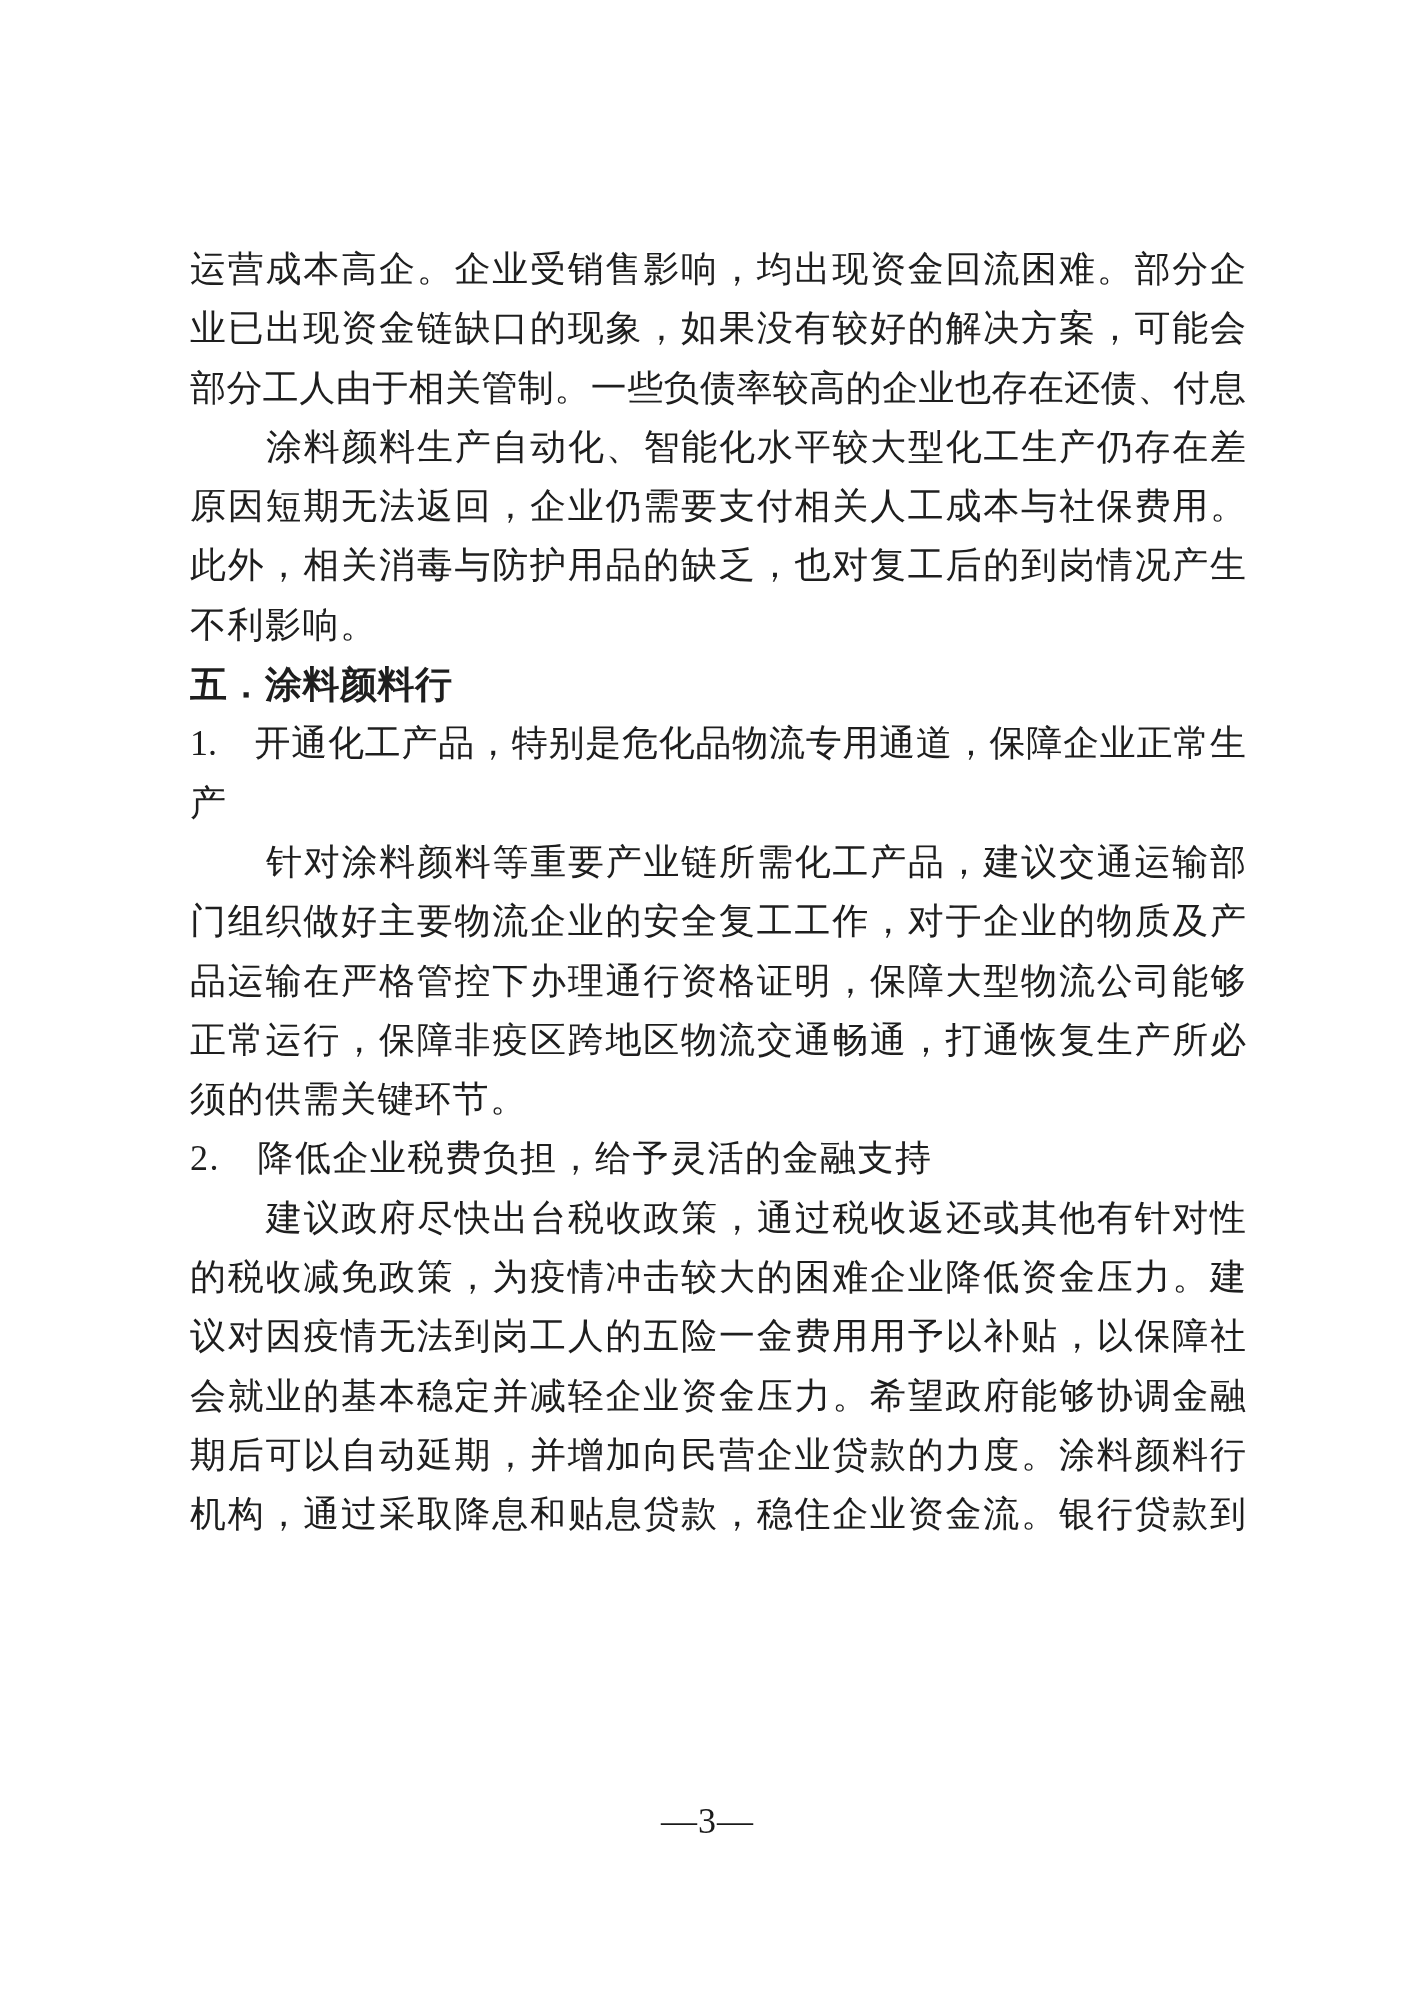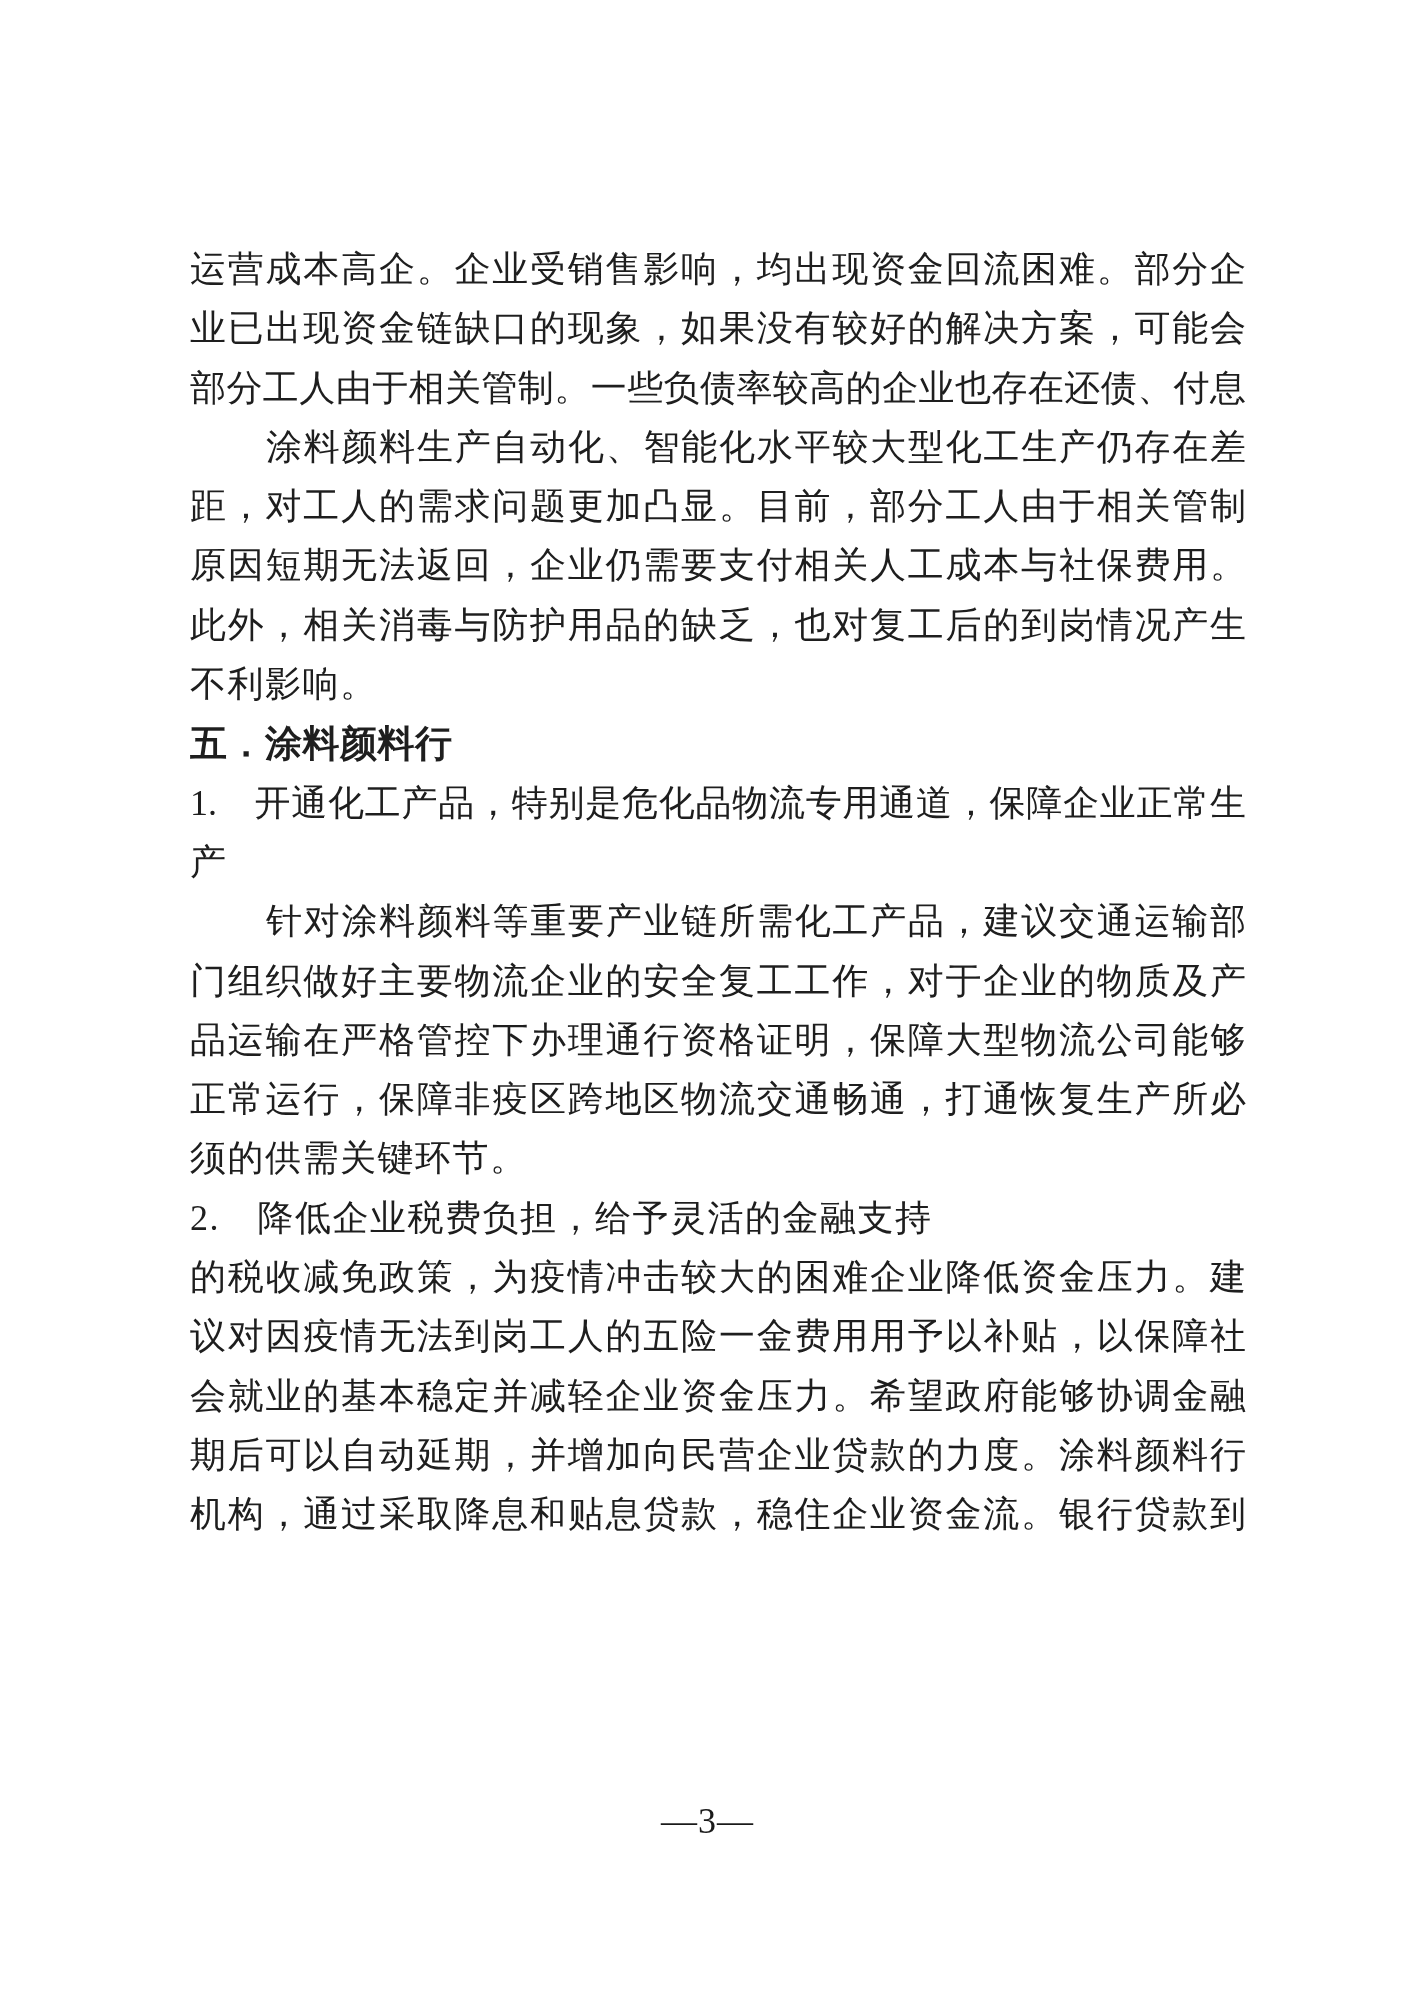--- a/index.html
+++ b/index.html
@@ -60,33 +60,33 @@
 </style>
 </head>
 <body>
 
 <div class="page" style="color: rgb(30, 30, 30); background: rgb(255, 255, 255);">
   <div class="content">
       <div class="line justify">运营成本高企。企业受销售影响，均出现资金回流困难。部分企</div>
       <div class="line justify">业已出现资金链缺口的现象，如果没有较好的解决方案，可能会</div>
       <div class="line justify">部分工人由于相关管制。一些负债率较高的企业也存在还债、付息</div>
       <div class="line justify indent">涂料颜料生产自动化、智能化水平较大型化工生产仍存在差</div>
-      <div class="line justify">距，对工人的需求问题更加凸显。目前，部分工人由于相关管制</div>
       <div class="line justify">原因短期无法返回，企业仍需要支付相关人工成本与社保费用。</div>
       <div class="line justify">此外，相关消毒与防护用品的缺乏，也对复工后的到岗情况产生</div>
       <div class="line">不利影响。</div>
       <div class="line heading">五．涂料颜料行</div>
       <div class="line justify">1.　开通化工产品，特别是危化品物流专用通道，保障企业正常生</div>
       <div class="line">产</div>
       <div class="line justify indent">针对涂料颜料等重要产业链所需化工产品，建议交通运输部</div>
       <div class="line justify">门组织做好主要物流企业的安全复工工作，对于企业的物质及产</div>
       <div class="line justify">品运输在严格管控下办理通行资格证明，保障大型物流公司能够</div>
       <div class="line justify">正常运行，保障非疫区跨地区物流交通畅通，打通恢复生产所必</div>
       <div class="line">须的供需关键环节。</div>
       <div class="line">2.　降低企业税费负担，给予灵活的金融支持</div>
+      <div class="line justify indent">建议政府尽快出台税收政策，通过税收返还或其他有针对性</div>
       <div class="line justify">的税收减免政策，为疫情冲击较大的困难企业降低资金压力。建</div>
       <div class="line justify">议对因疫情无法到岗工人的五险一金费用用予以补贴，以保障社</div>
       <div class="line justify">会就业的基本稳定并减轻企业资金压力。希望政府能够协调金融</div>
       <div class="line justify">期后可以自动延期，并增加向民营企业贷款的力度。涂料颜料行</div>
       <div class="line justify">机构，通过采取降息和贴息贷款，稳住企业资金流。银行贷款到</div>
     </div>
   <div class="pagenum">—3—</div>
 </div>
 
 </body></html>

